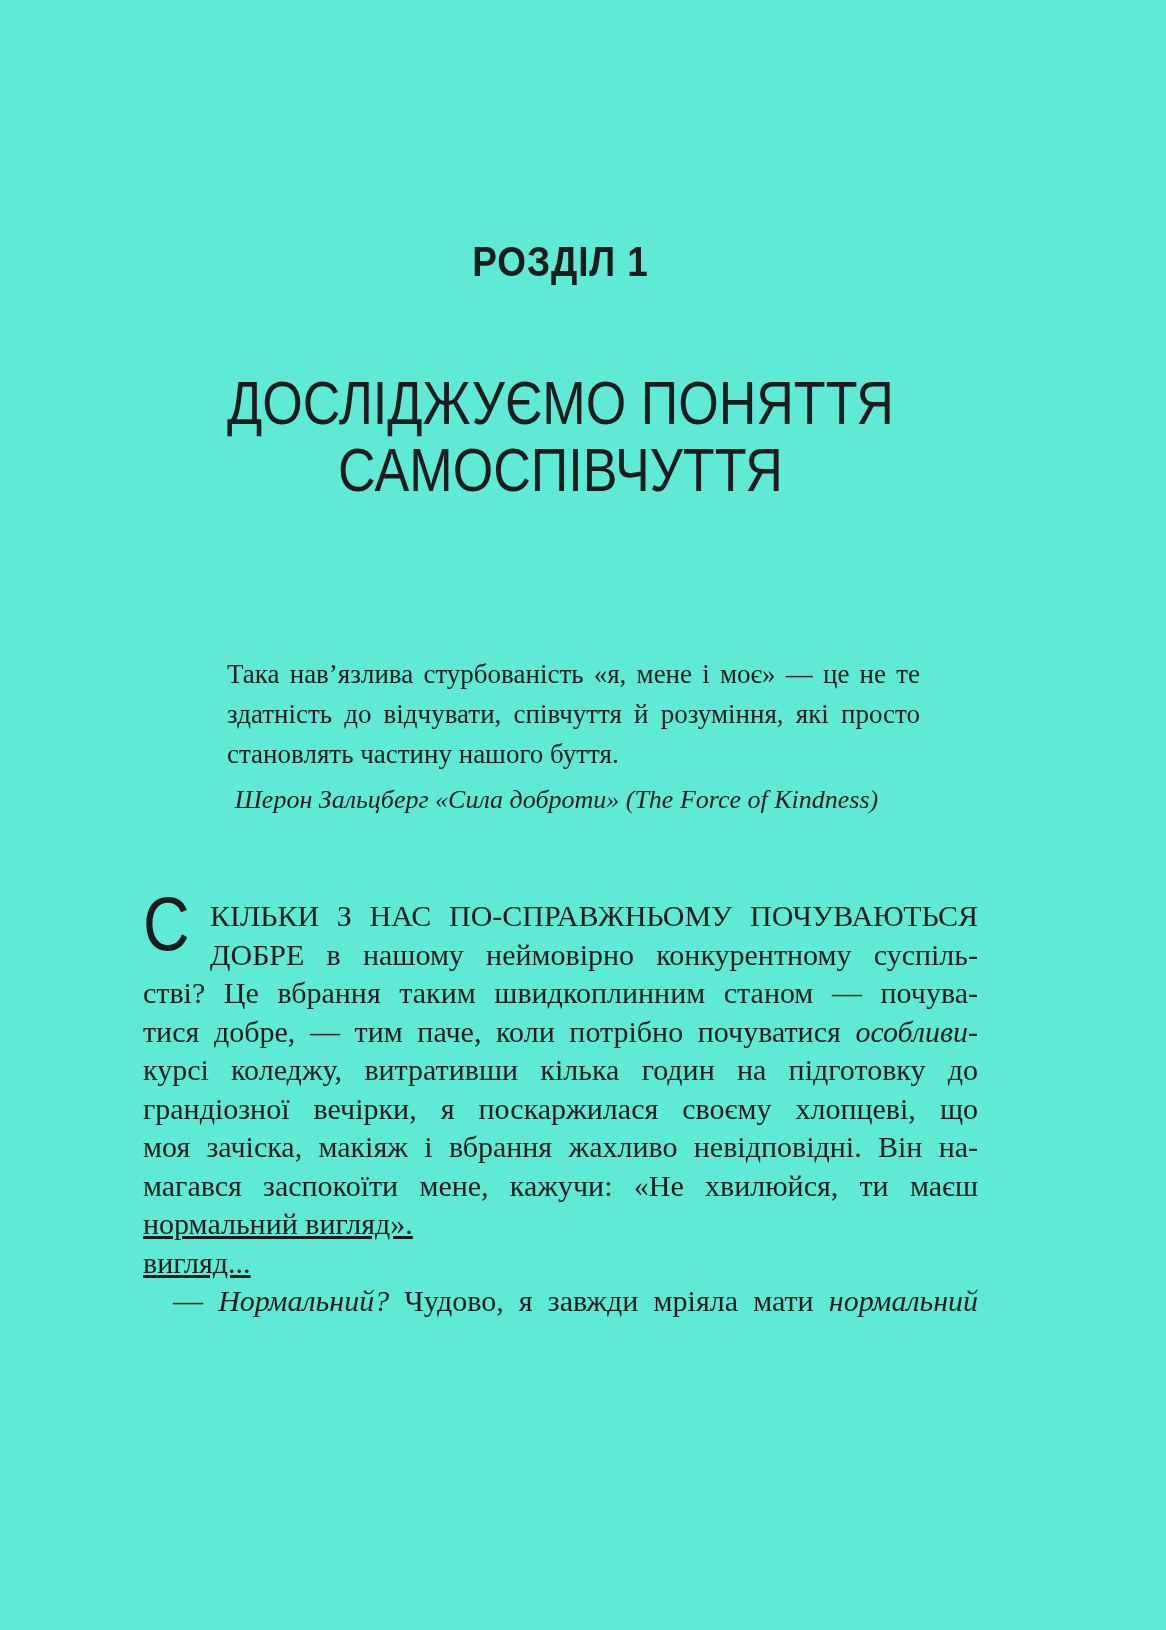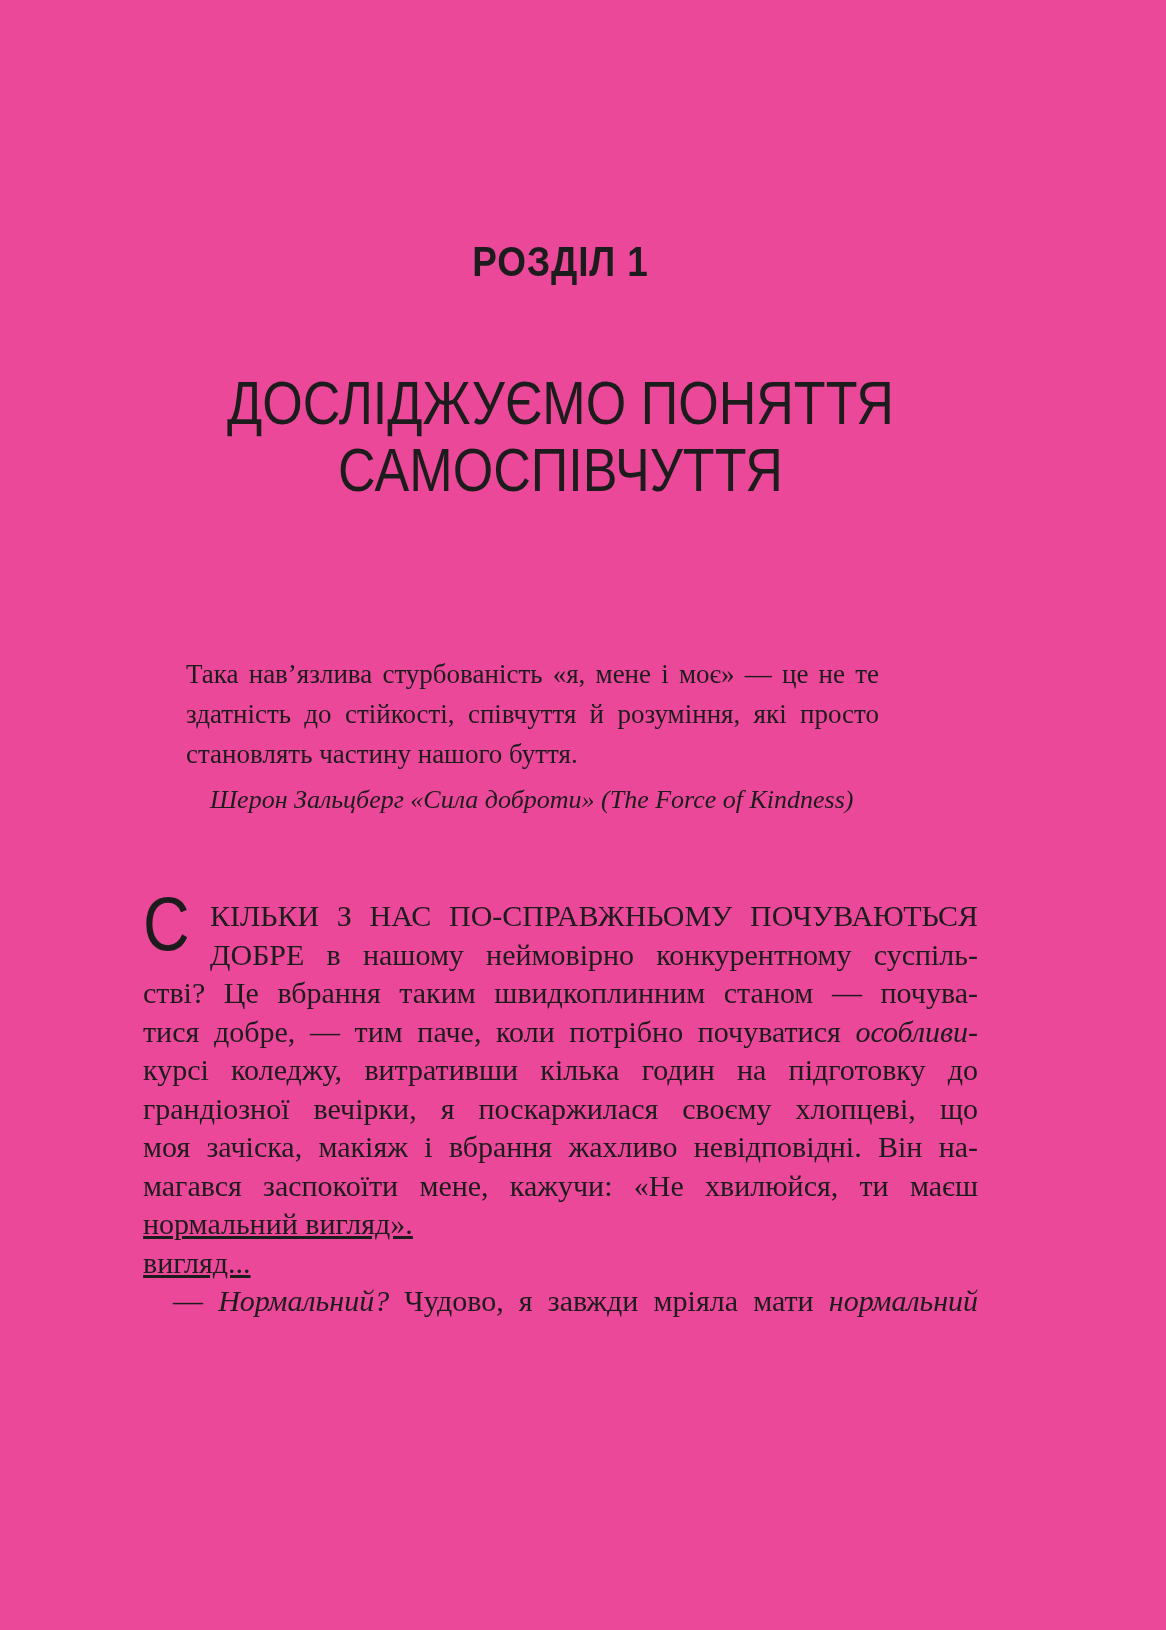--- a/index.html
+++ b/index.html
@@ -1,20 +1,20 @@
 <!DOCTYPE html>
 <html><head>
 <meta charset="utf-8">
 <style>
   html, body { margin: 0; padding: 0; }
   .page {
     position: relative;
     width: 1166px;
     height: 1630px;
-    background: #ec4899;
+    background: #5eead4;
     color: #1c1c1c;
     font-family: "Liberation Serif", serif;
     overflow: hidden;
   }
   .content {
     position: absolute;
     left: 143px;
     top: 0;
     width: 835px;
   }
@@ -32,40 +32,40 @@
     margin-top: 83px;
     text-align: center;
     font-family: "Liberation Sans", sans-serif;
     font-weight: 400;
     font-size: 62px;
     line-height: 67px;
     transform: scaleX(0.84);
   }
   .epigraph {
     margin-top: 151px;
-    margin-left: 43px;
+    margin-left: 84px;
     width: 693px;
     font-size: 27px;
     line-height: 40px;
   }
   .epigraph .eline {
     text-align: justify;
     text-align-last: justify;
   }
   .epigraph .eline.last {
     text-align-last: left;
   }
   .attribution {
     margin-top: 6px;
     margin-left: 67px;
     width: 693px;
     font-size: 26px;
     line-height: 40px;
     font-style: italic;
-    text-align: left;
+    text-align: center;
   }
   .bodytext {
     margin-top: 77px;
     font-size: 30px;
     line-height: 38.5px;
   }
   .dropcap {
     float: left;
     width: 49px;
     height: 77px;
@@ -102,21 +102,21 @@
 
     <div class="chapter">РОЗДІЛ 1</div>
 
     <div class="title">
       <div>ДОСЛІДЖУЄМО ПОНЯТТЯ</div>
       <div>САМОСПІВЧУТТЯ</div>
     </div>
 
     <div class="epigraph">
       <div class="eline">Така нав’язлива стурбованість «я, мене і моє» — це не те</div>
-      <div class="eline">здатність до стійкості, співчуття й розуміння, які просто</div>
+      <div class="eline">здатність до відчувати, співчуття й розуміння, які просто</div>
       <div class="eline last">становлять частину нашого буття.</div>
     </div>
 
     <div class="attribution">Шерон Зальцберг «Сила доброти» (The Force of Kindness)</div>
 
     <div class="bodytext">
       <div class="dropcap"><span>С</span></div>
 
       <div class="bline">КІЛЬКИ З НАС ПО-СПРАВЖНЬОМУ ПОЧУВАЮТЬСЯ</div>
       <div class="bline">ДОБРЕ в нашому неймовірно конкурентному суспіль-</div>

